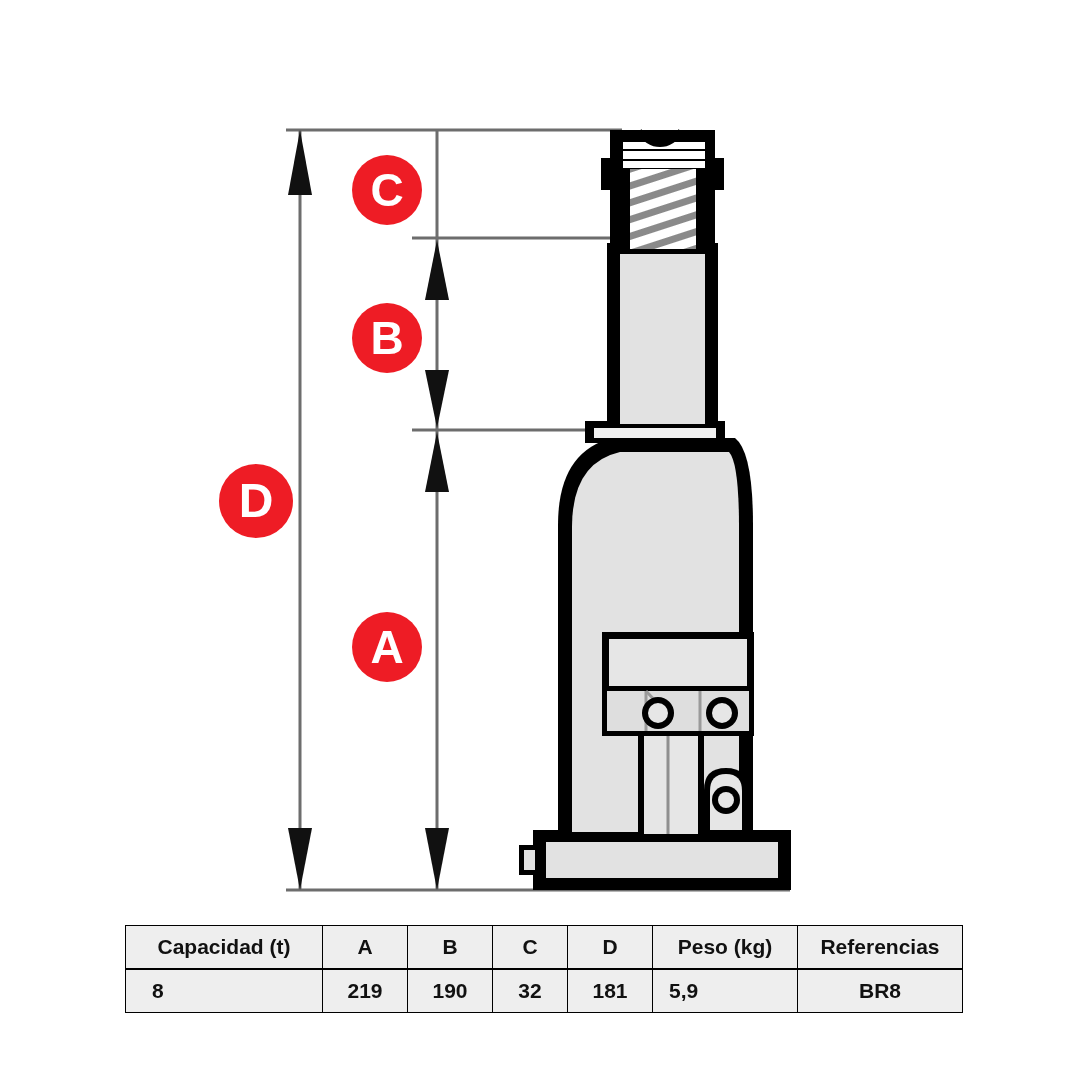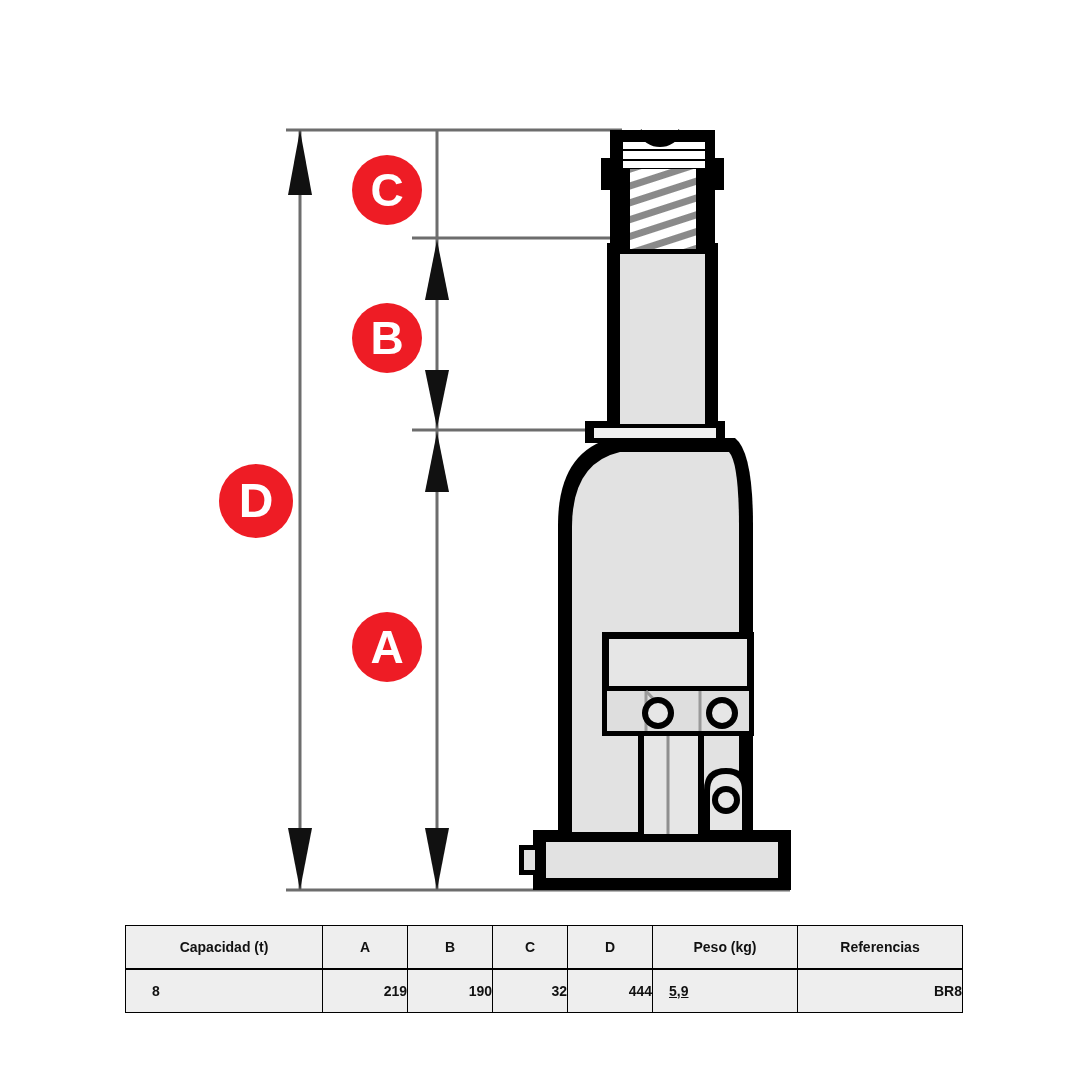--- a/index.html
+++ b/index.html
@@ -64,28 +64,28 @@
   }
   #spec-table th,
   #spec-table td {
     border: 1px solid #000000;
     font-family: "Liberation Sans", sans-serif;
     font-weight: bold;
     color: #111111;
     background: #eeeeee;
     padding: 0;
     height: 42px;
-    font-size: 14px;
+    font-size: 21px;
     white-space: nowrap;
     overflow: hidden;
   }
   #spec-table th { text-align: center; }
-  #spec-table td { text-align: right; font-weight: bold; }
+  #spec-table td { text-align: center; font-weight: bold; }
   #spec-table td.al-left { text-align: left; padding-left: 26px; }
-  #spec-table td.al-leftish { text-align: left; padding-left: 16px; text-decoration: underline; }
+  #spec-table td.al-leftish { text-align: left; padding-left: 16px; }
   #spec-table tr.head-row th { border-bottom: 2px solid #000000; }
   #spec-table .col-cap   { width: 196px; }
   #spec-table .col-a     { width: 84px; }
   #spec-table .col-b     { width: 84px; }
   #spec-table .col-c     { width: 74px; }
   #spec-table .col-d     { width: 84px; }
   #spec-table .col-peso  { width: 144px; text-align: center; }
   #spec-table .col-ref   { width: 164px; }
 </style>
 </head>
@@ -265,21 +265,21 @@
           <th class="col-peso">Peso (kg)</th>
           <th class="col-ref">Referencias</th>
         </tr>
       </thead>
       <tbody>
         <tr>
           <td class="al-left">8</td>
           <td>219</td>
           <td>190</td>
           <td>32</td>
-          <td>444</td>
+          <td>181</td>
           <td class="al-leftish">5,9</td>
           <td>BR8</td>
         </tr>
       </tbody>
     </table>
   </div>
 
 </div>
 
 </body></html>

